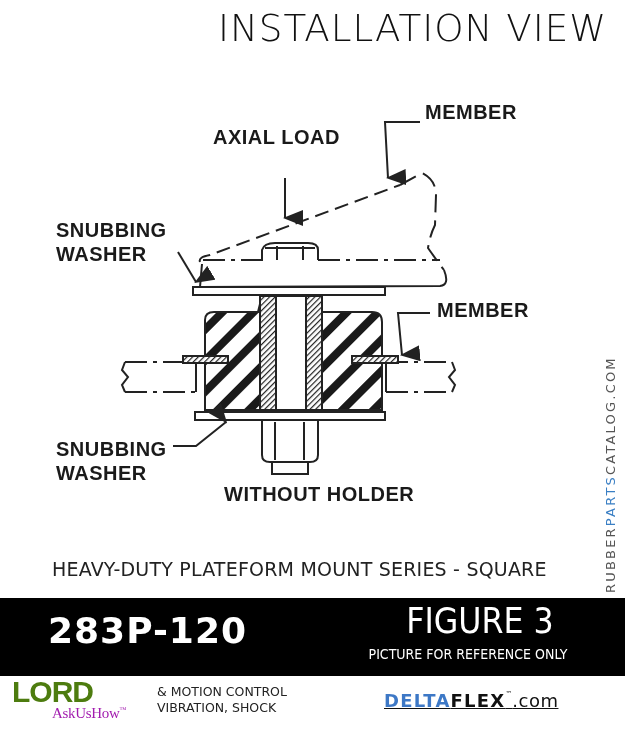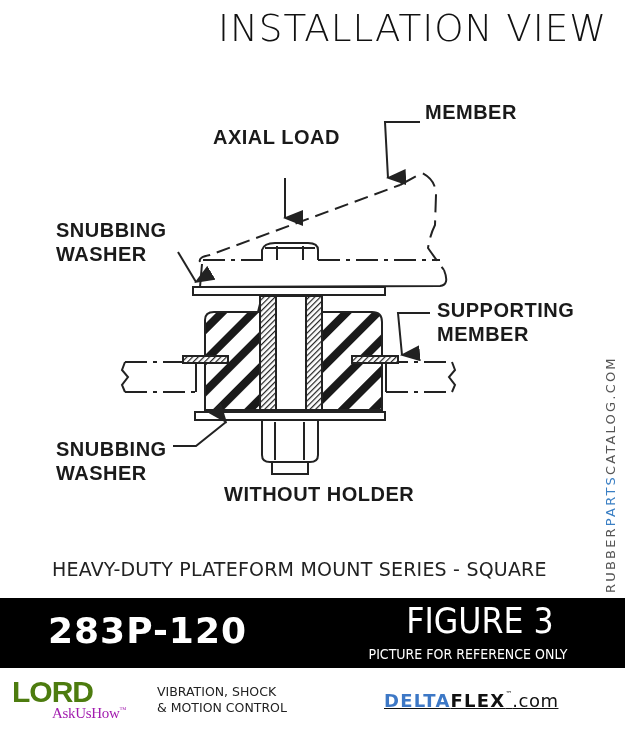--- a/index.html
+++ b/index.html
@@ -26,21 +26,21 @@
       font-size:19px; color:#222; letter-spacing:0.2px;
     }
 
     .vert {
       position:absolute; left:603px; top:593px; transform:rotate(-90deg); transform-origin:left top;
       font-family:"DejaVu Sans", sans-serif; font-size:13px; letter-spacing:2.2px; color:#555; white-space:nowrap;
     }
     .vert .accent { color:#3a7fc4; }
 
     .band {
-      position:absolute; left:0; top:598px; width:625px; height:70px; background:#000;
+      position:absolute; left:0; top:598px; width:625px; height:78px; background:#000;
     }
     .partno {
       position:absolute; left:48px; top:12px; color:#fff;
       font-family:"DejaVu Sans", sans-serif; font-weight:bold; font-size:36px; letter-spacing:1px;
     }
     .fig {
       position:absolute; left:380px; top:2px; color:#fff; width:200px; text-align:center;
       font-family:"DejaVu Sans", sans-serif; font-size:36px; font-weight:normal;
       transform:scaleX(0.88); transform-origin:center top;
     }
@@ -142,21 +142,20 @@
   <div>AXIAL LOAD</div>
 </div>
 <div class="lbl" style="left:425px;top:100px;">
   <div>MEMBER</div>
 </div>
 <div class="lbl" style="left:56px;top:218px;">
   <div>SNUBBING</div>
   <div>WASHER</div>
 </div>
 <div class="lbl" style="left:437px;top:298px;">
-  <div>SUPPORTING</div>
   <div>MEMBER</div>
 </div>
 <div class="lbl" style="left:56px;top:437px;">
   <div>SNUBBING</div>
   <div>WASHER</div>
 </div>
 <div class="lbl" style="left:224px;top:482px;">WITHOUT HOLDER</div>
 
 <div class="series">HEAVY-DUTY PLATEFORM MOUNT SERIES - SQUARE</div>
 
@@ -164,18 +163,18 @@
 
 <div class="band">
   <div class="partno">283P-120</div>
   <div class="fig">FIGURE 3</div>
   <div class="ref">PICTURE FOR REFERENCE ONLY</div>
 </div>
 
 <div class="lord" style="color:#4d7c0f;"><span>L</span><span>O</span><span>RD</span></div>
 <div class="askus"><span>AskUsHow</span><sup>™</sup></div>
 <div class="tagline">
+  <div>&amp; MOTION CONTROL</div>
   <div>VIBRATION, SHOCK</div>
-  <div>&amp; MOTION CONTROL</div>
 </div>
 <div class="delta">
   <span style="color:#3d78c6">DELTA</span><span style="color:#111">FLEX</span><span class="tm">™</span><span class="com">.com</span>
 </div>
 
 </body></html>

